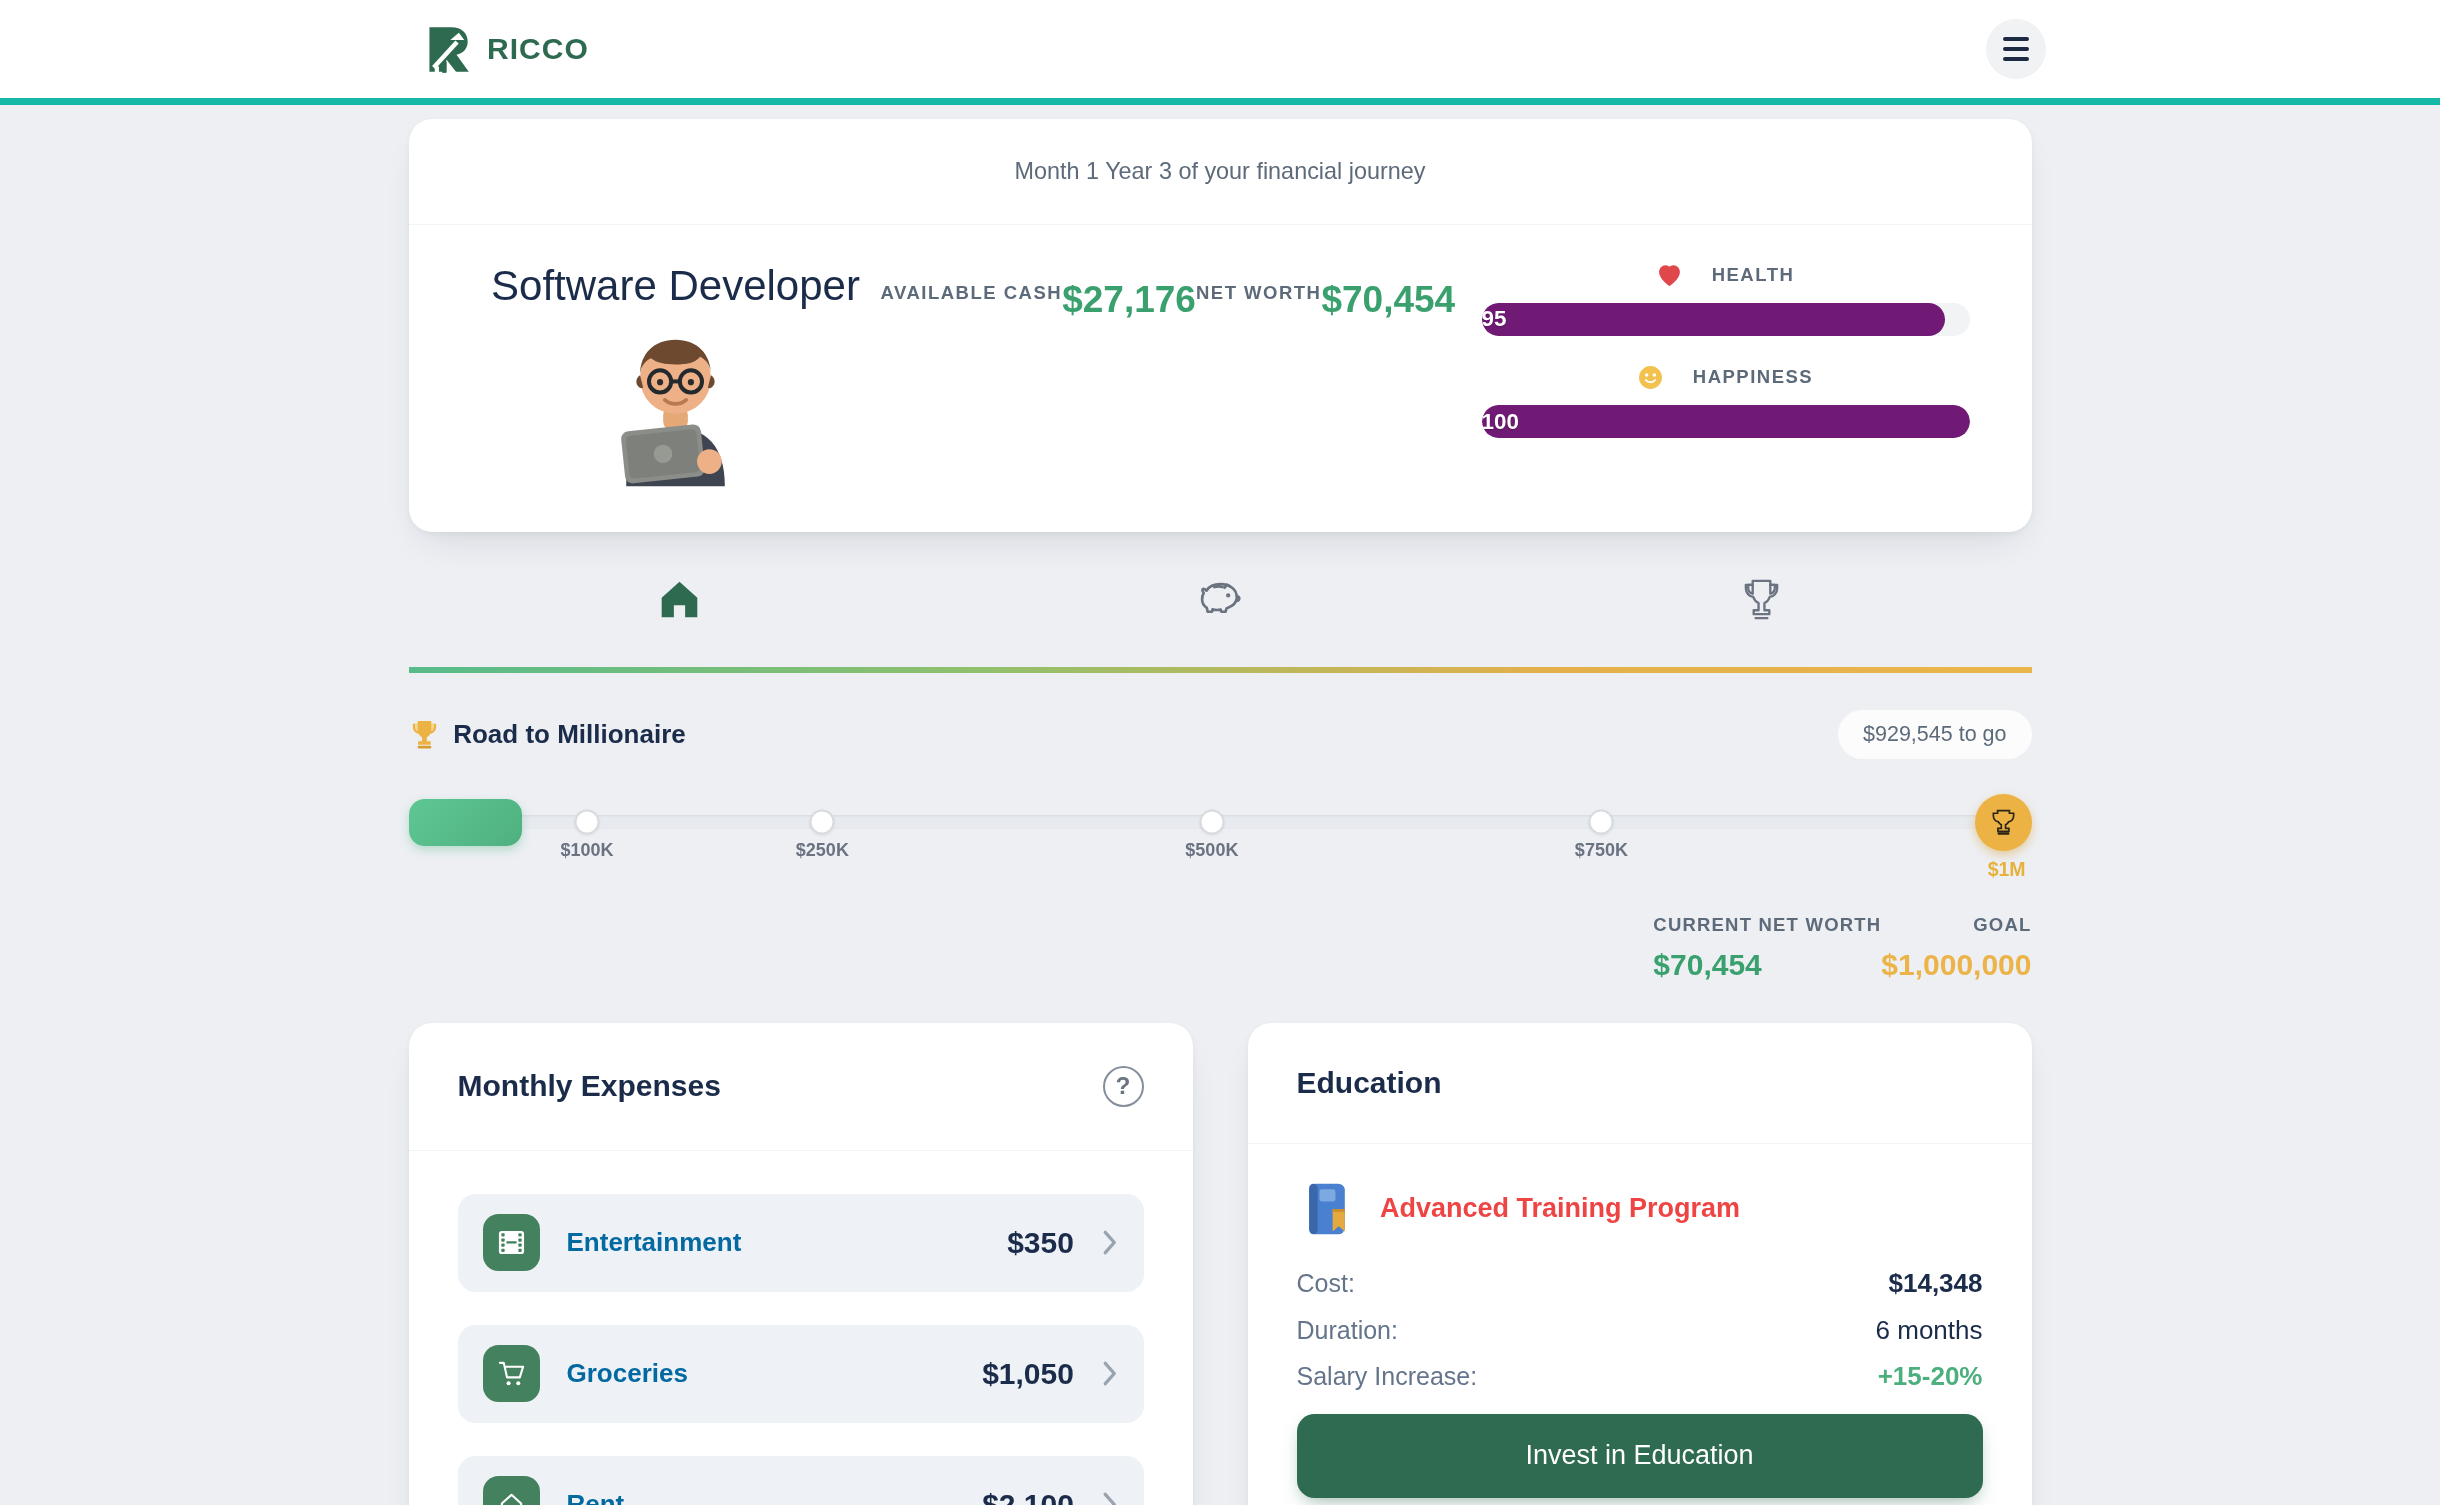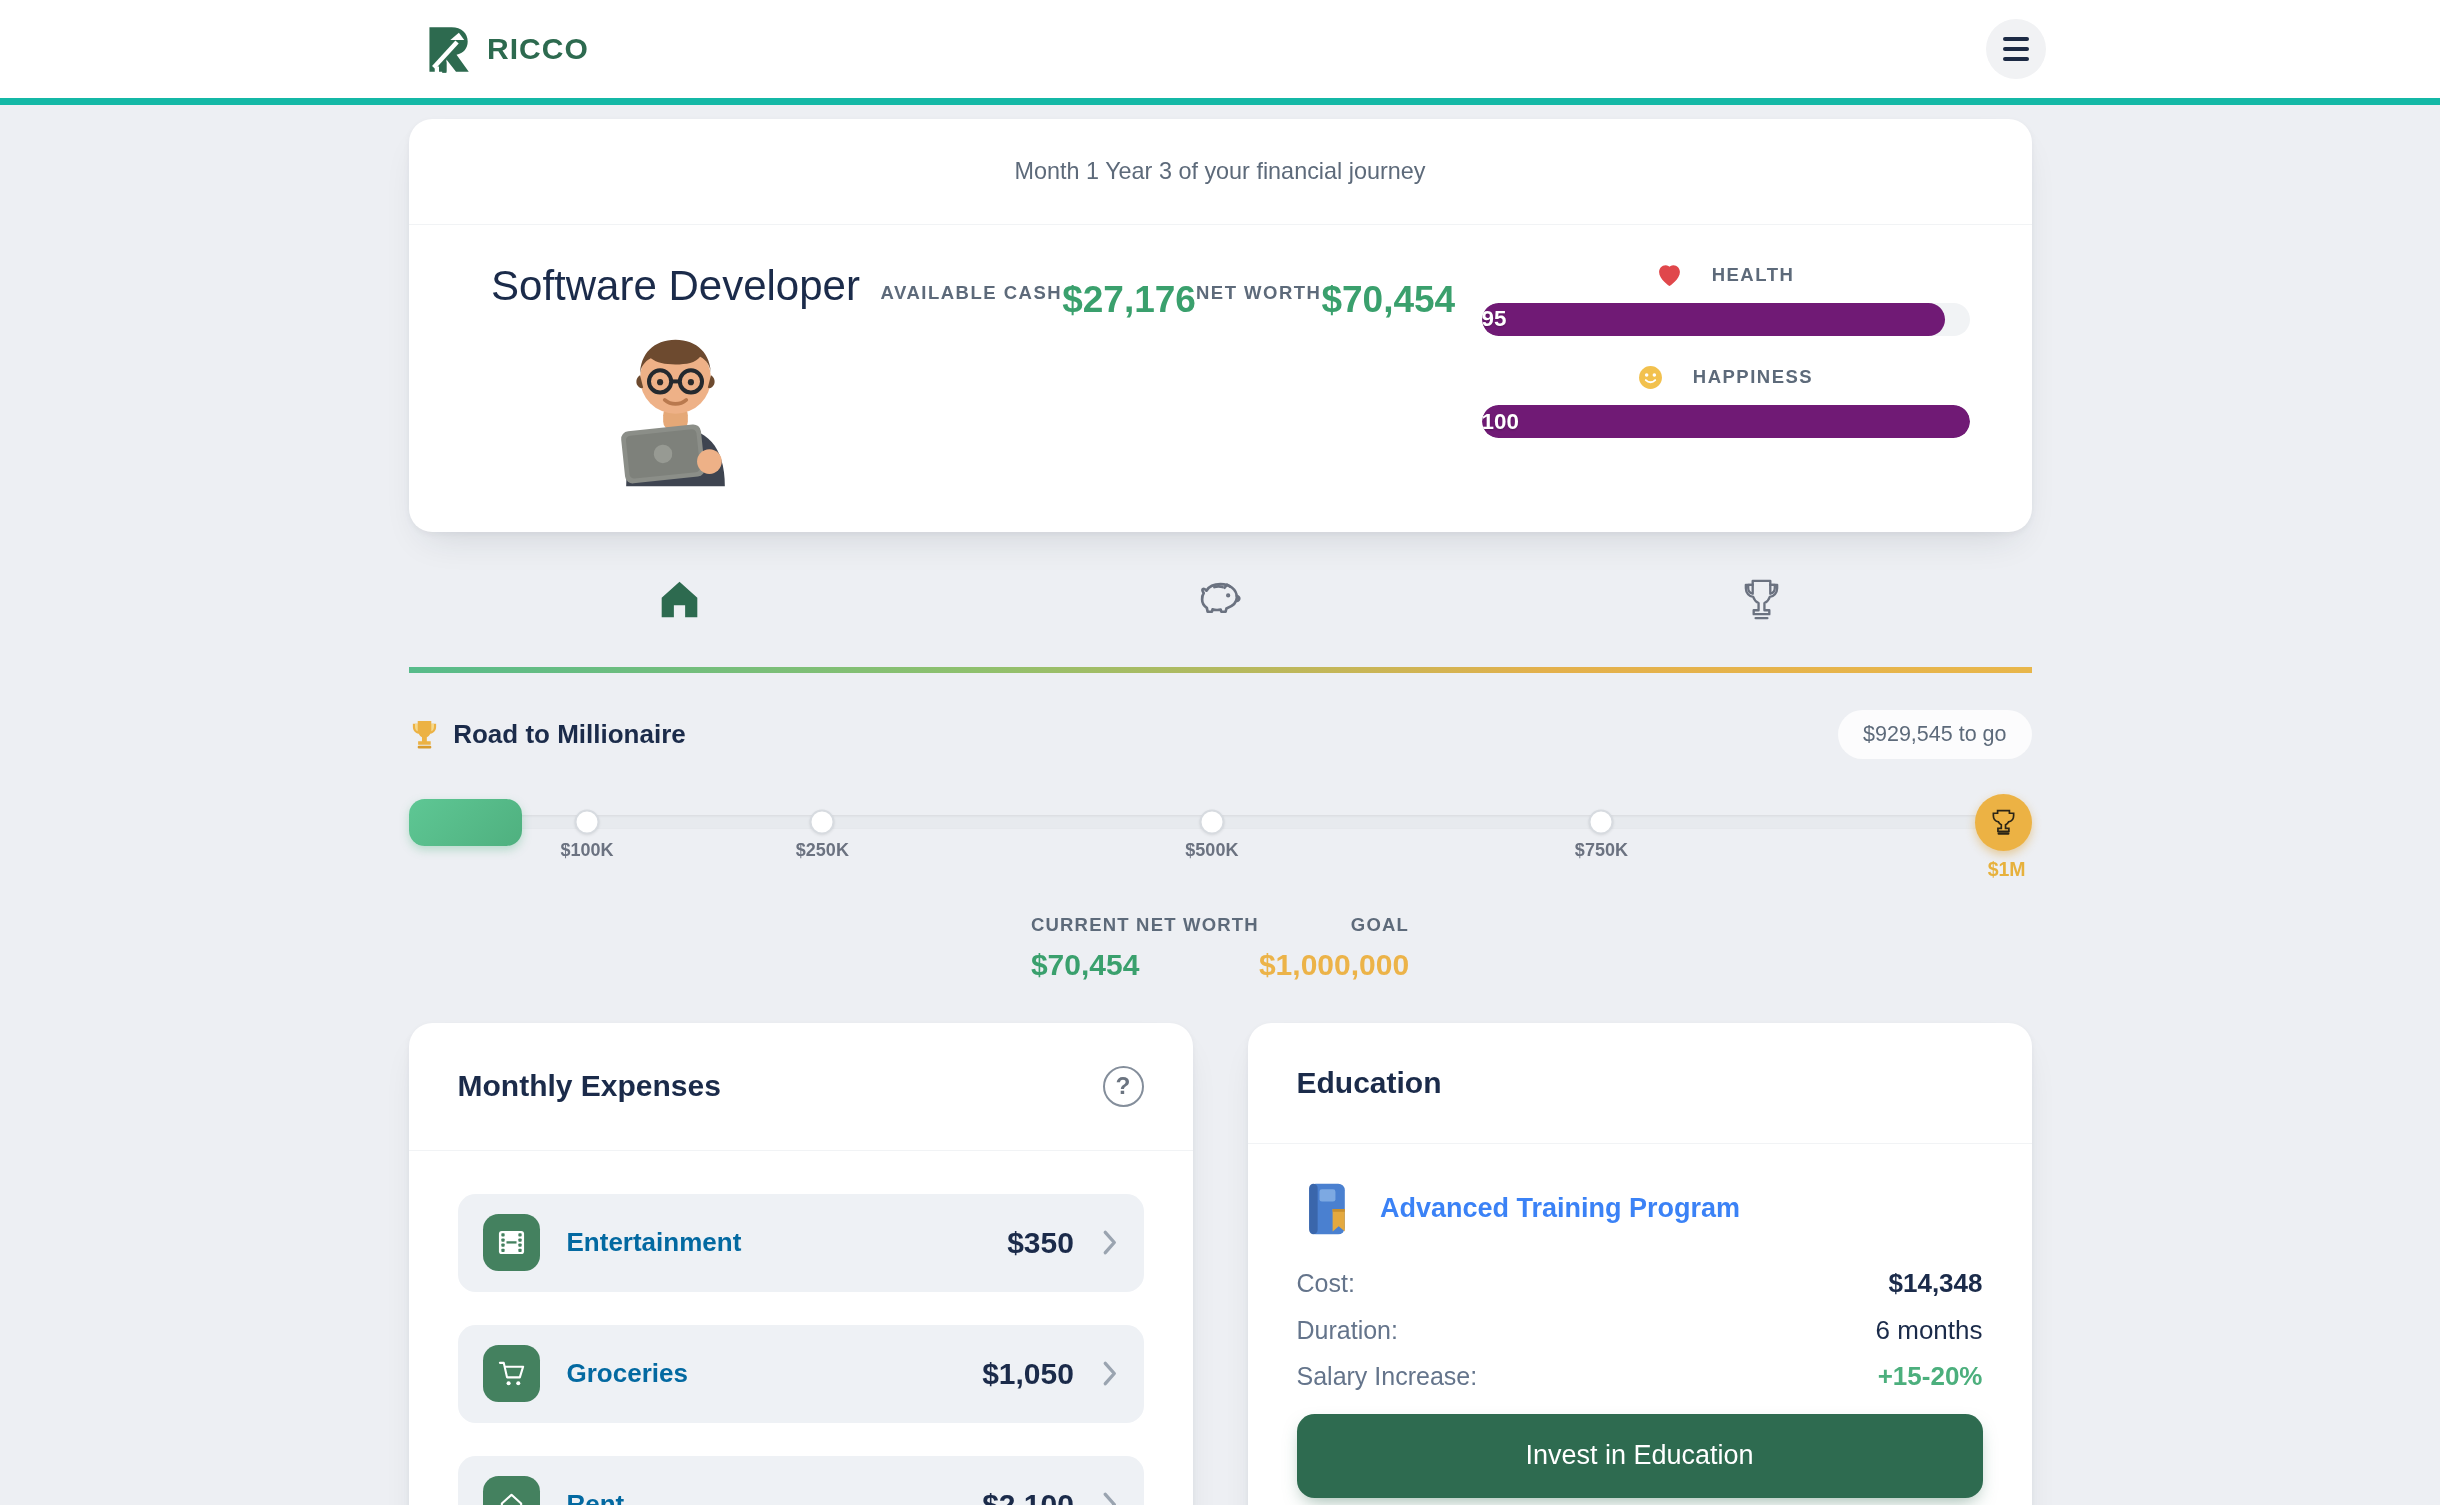--- a/index.html
+++ b/index.html
@@ -47,21 +47,21 @@
   .road-title-wrap { display:flex; align-items:flex-start; gap:13.7px; }
   .road-title { font-size:26px; font-weight:700; color:#1b2b4a; }
   .togo-pill { background:rgba(255,255,255,.8); border-radius:974px; padding:11.7px 25px; font-size:21.5px; color:#5d6a7a; }
   .track-area { position:relative; height:101px; margin-top:21.5px; }
   .road-track { position:absolute; left:0; right:0; top:35px; height:13.7px; border-radius:6.8px; background:#e7eaee; box-shadow:inset 0 1px 2.9px rgba(0,0,0,.07); }
   .road-fill { position:absolute; left:0; top:18.5px; height:47px; border-radius:15.6px; background:linear-gradient(135deg,#5ec794,#4fb07f); box-shadow:0 3.9px 9.8px rgba(80,180,130,.35); }
   .milestone-dot { position:absolute; top:42px; width:25px; height:25px; border-radius:50%; background:#ffffff; border:2px solid #d7dbe0; transform:translate(-50%,-50%); box-shadow:0 1px 2.9px rgba(0,0,0,.08); }
   .milestone-label { position:absolute; top:60px; transform:translateX(-50%); font-size:18px; font-weight:600; color:#6b7280; white-space:nowrap; }
   .end-circle { position:absolute; right:0; top:13.7px; width:57px; height:57px; border-radius:50%; background:#ecb244; display:flex; align-items:center; justify-content:center; box-shadow:0 3.9px 9.8px rgba(220,160,50,.45); }
   .end-label { position:absolute; right:5.9px; top:78px; font-size:19.5px; font-weight:700; color:#e7b13c; }
-  .worth-row { display:flex; justify-content:center; margin-top:33px; }
+  .worth-row { display:flex; justify-content:flex-end; margin-top:33px; }
   .worth-col-right { text-align:right; }
   .worth-label { font-size:18.5px; font-weight:700; letter-spacing:1.2px; color:#5d6a7a; }
   .worth-value-green { font-size:30px; font-weight:800; color:#3aa06d; margin-top:11.7px; }
   .worth-value-amber { font-size:30px; font-weight:800; color:#ecb348; margin-top:11.7px; }
 
   
   .bottom-grid { display:grid; grid-template-columns:1fr 1fr; gap:55px; margin-top:41px; }
   .card { background:#ffffff; border-radius:23.4px; box-shadow:0 17.6px 39px -17.6px rgba(30,41,59,.16), 0 2px 5.9px rgba(30,41,59,.05); }
   .card-head { display:flex; align-items:center; justify-content:space-between; padding:43px 49px; border-bottom:1px solid #f1f3f5; }
   .card-title { font-size:30px; font-weight:700; color:#1b2b4a; }
@@ -69,21 +69,21 @@
 
   .expense-list { padding:43px 49px; display:flex; flex-direction:column; gap:33px; }
   .expense-row { display:flex; align-items:center; gap:27px; background:#eef1f5; border-radius:17.6px; padding:20.5px 25px; cursor:pointer; }
   .expense-icon { width:57px; height:57px; border-radius:15.6px; background:#44815f; display:flex; align-items:center; justify-content:center; flex:none; }
   .expense-name { flex:1; font-size:26px; font-weight:600; color:#0369a1; }
   .expense-value { font-size:30px; font-weight:800; color:#1b2b4a; }
   .chev { flex:none; display:flex; }
 
   .edu-body { padding:35px 49px 29px 49px; }
   .program-row { display:flex; align-items:center; gap:23.4px; margin-bottom:29px; }
-  .program-name { font-size:27px; font-weight:700; color:#3b82f6; }
+  .program-name { font-size:27px; font-weight:700; color:#ef4444; }
   .detail-row { display:flex; align-items:center; justify-content:space-between; margin-bottom:15.6px; }
   .detail-label { font-size:25px; color:#64748b; }
   .detail-cost { font-size:26px; font-weight:700; color:#1b2b4a; }
   .detail-duration { font-size:26px; color:#1b2b4a; }
   .detail-salary { font-size:26px; font-weight:600; color:#4caf7d; }
   .invest-btn { margin-top:21.5px; width:100%; height:84px; border:none; border-radius:17.6px; background:#2e6b50; color:#ffffff; font-size:27px; font-weight:500; font-family:inherit; cursor:pointer; box-shadow:0 7.8px 17.6px -5.9px rgba(45,106,79,.5); }
 </style>
 </head>
 <body>
 

